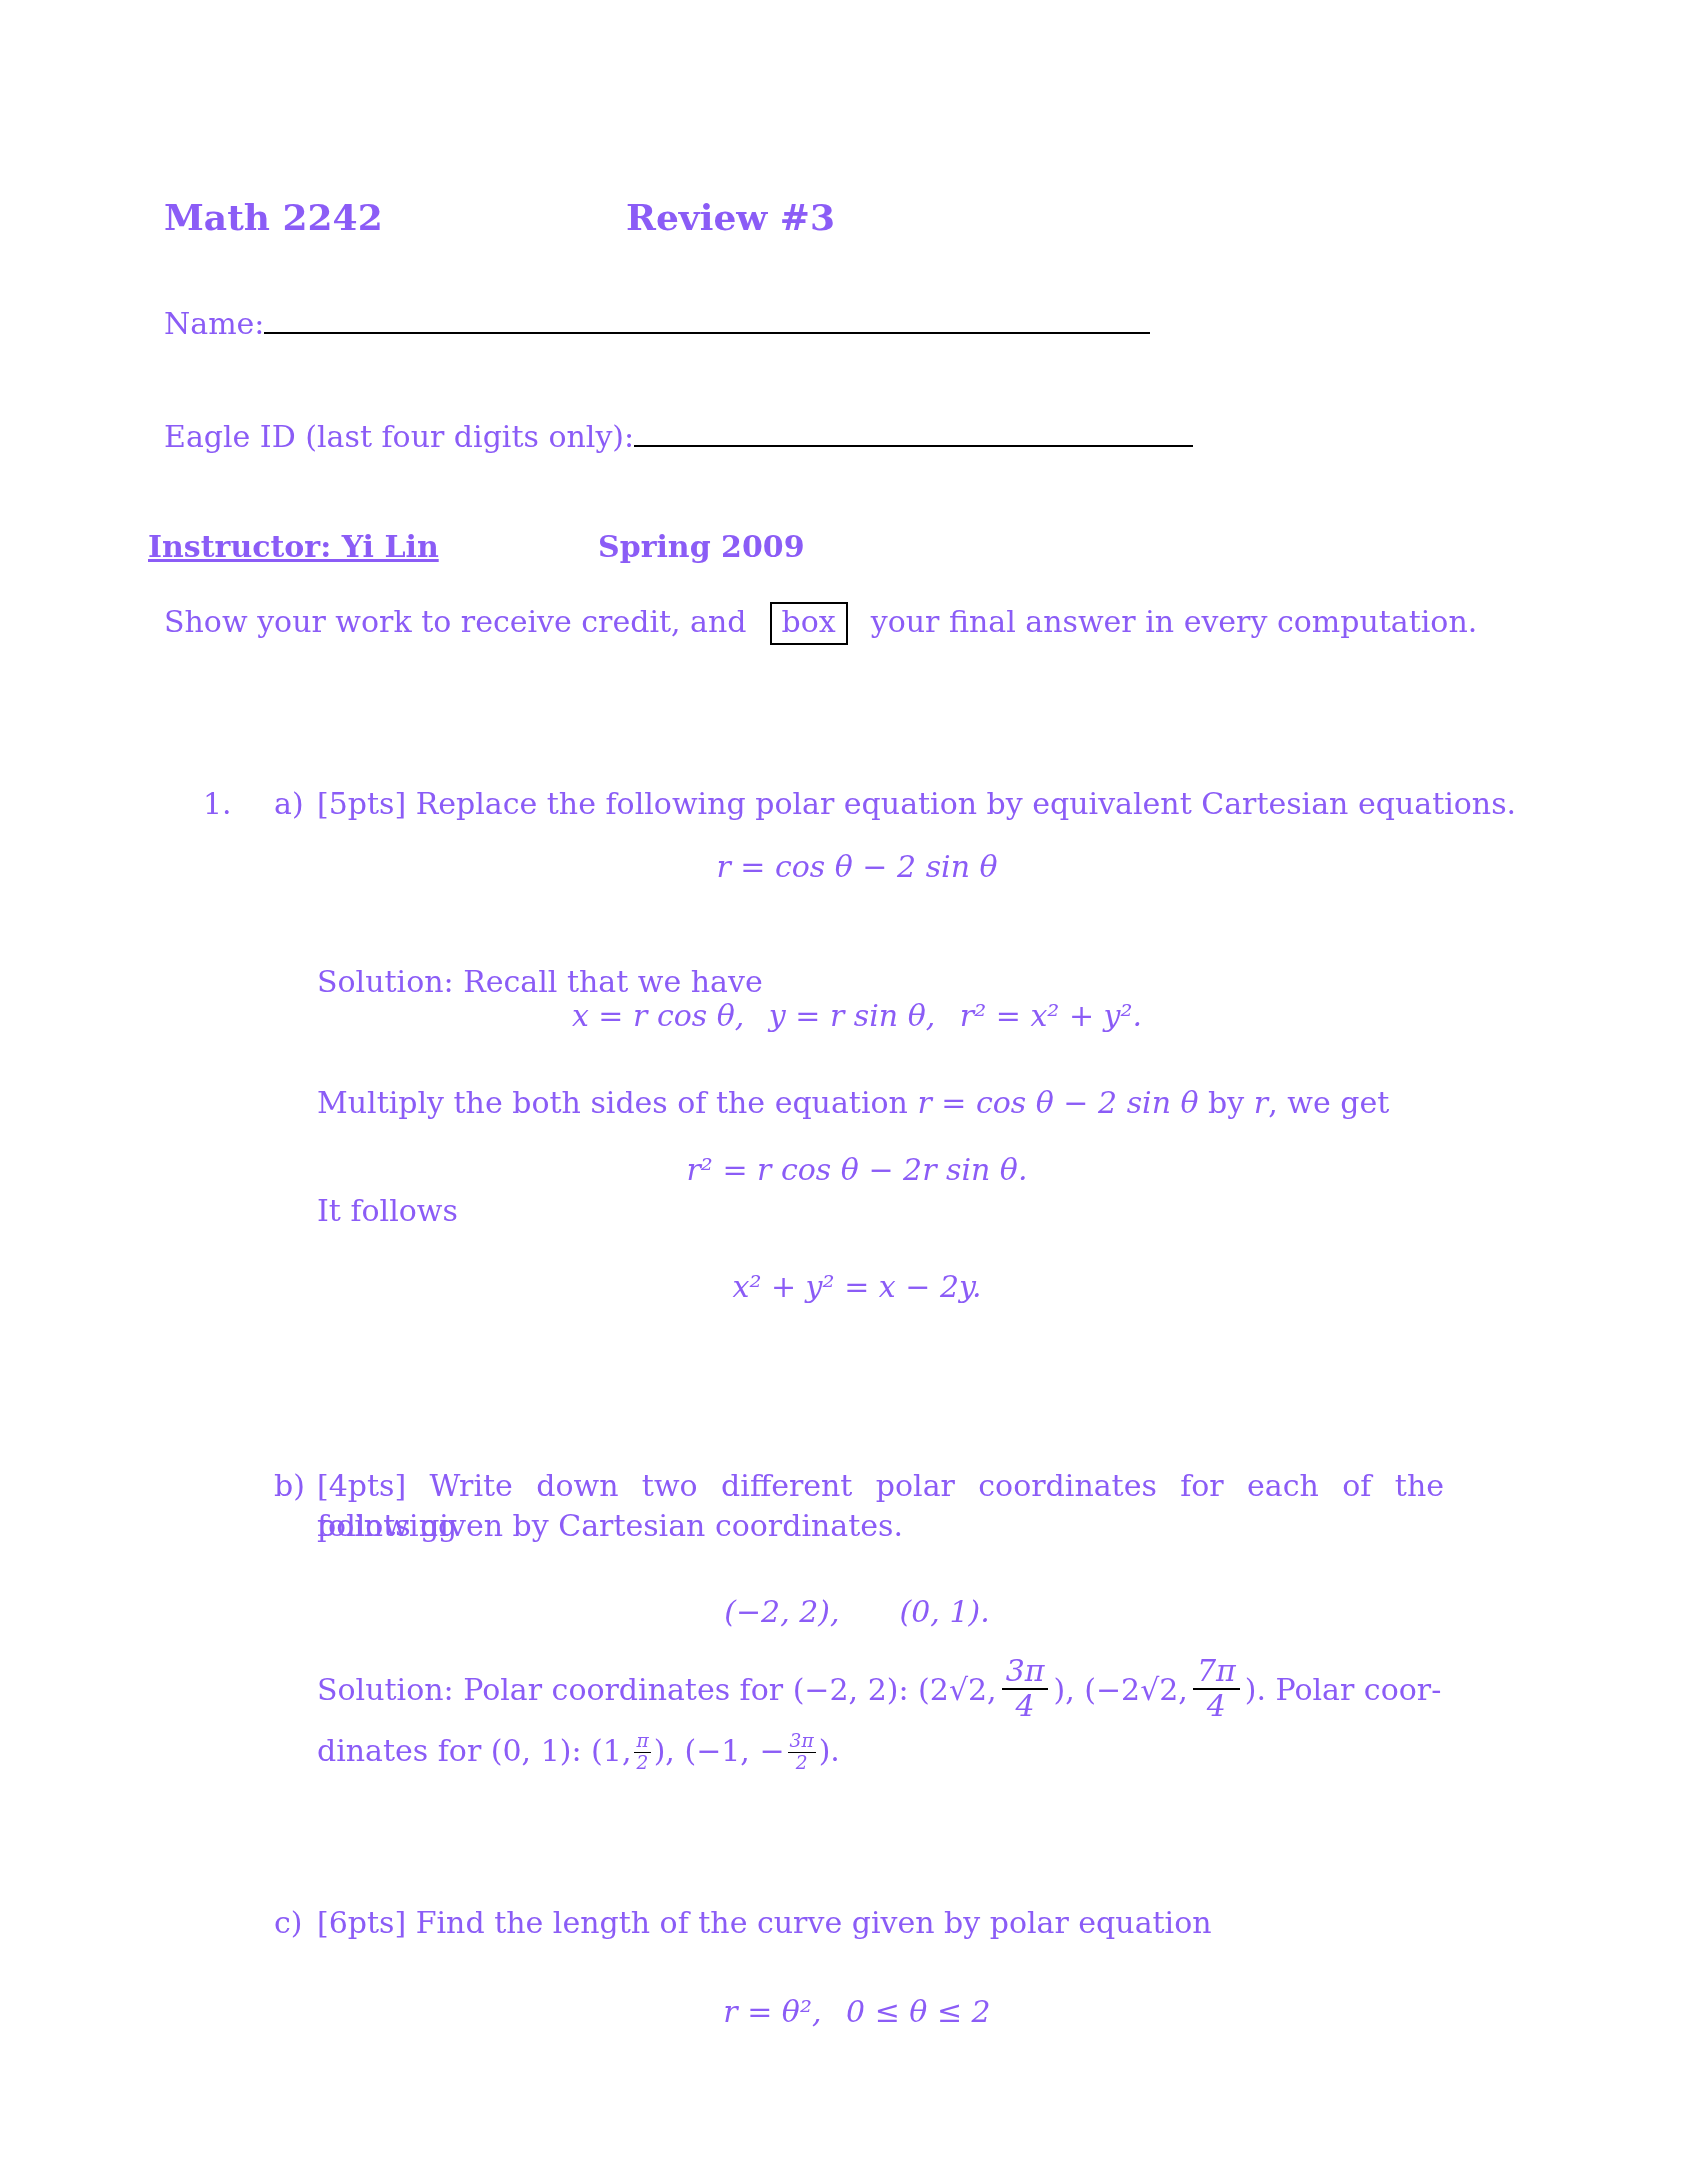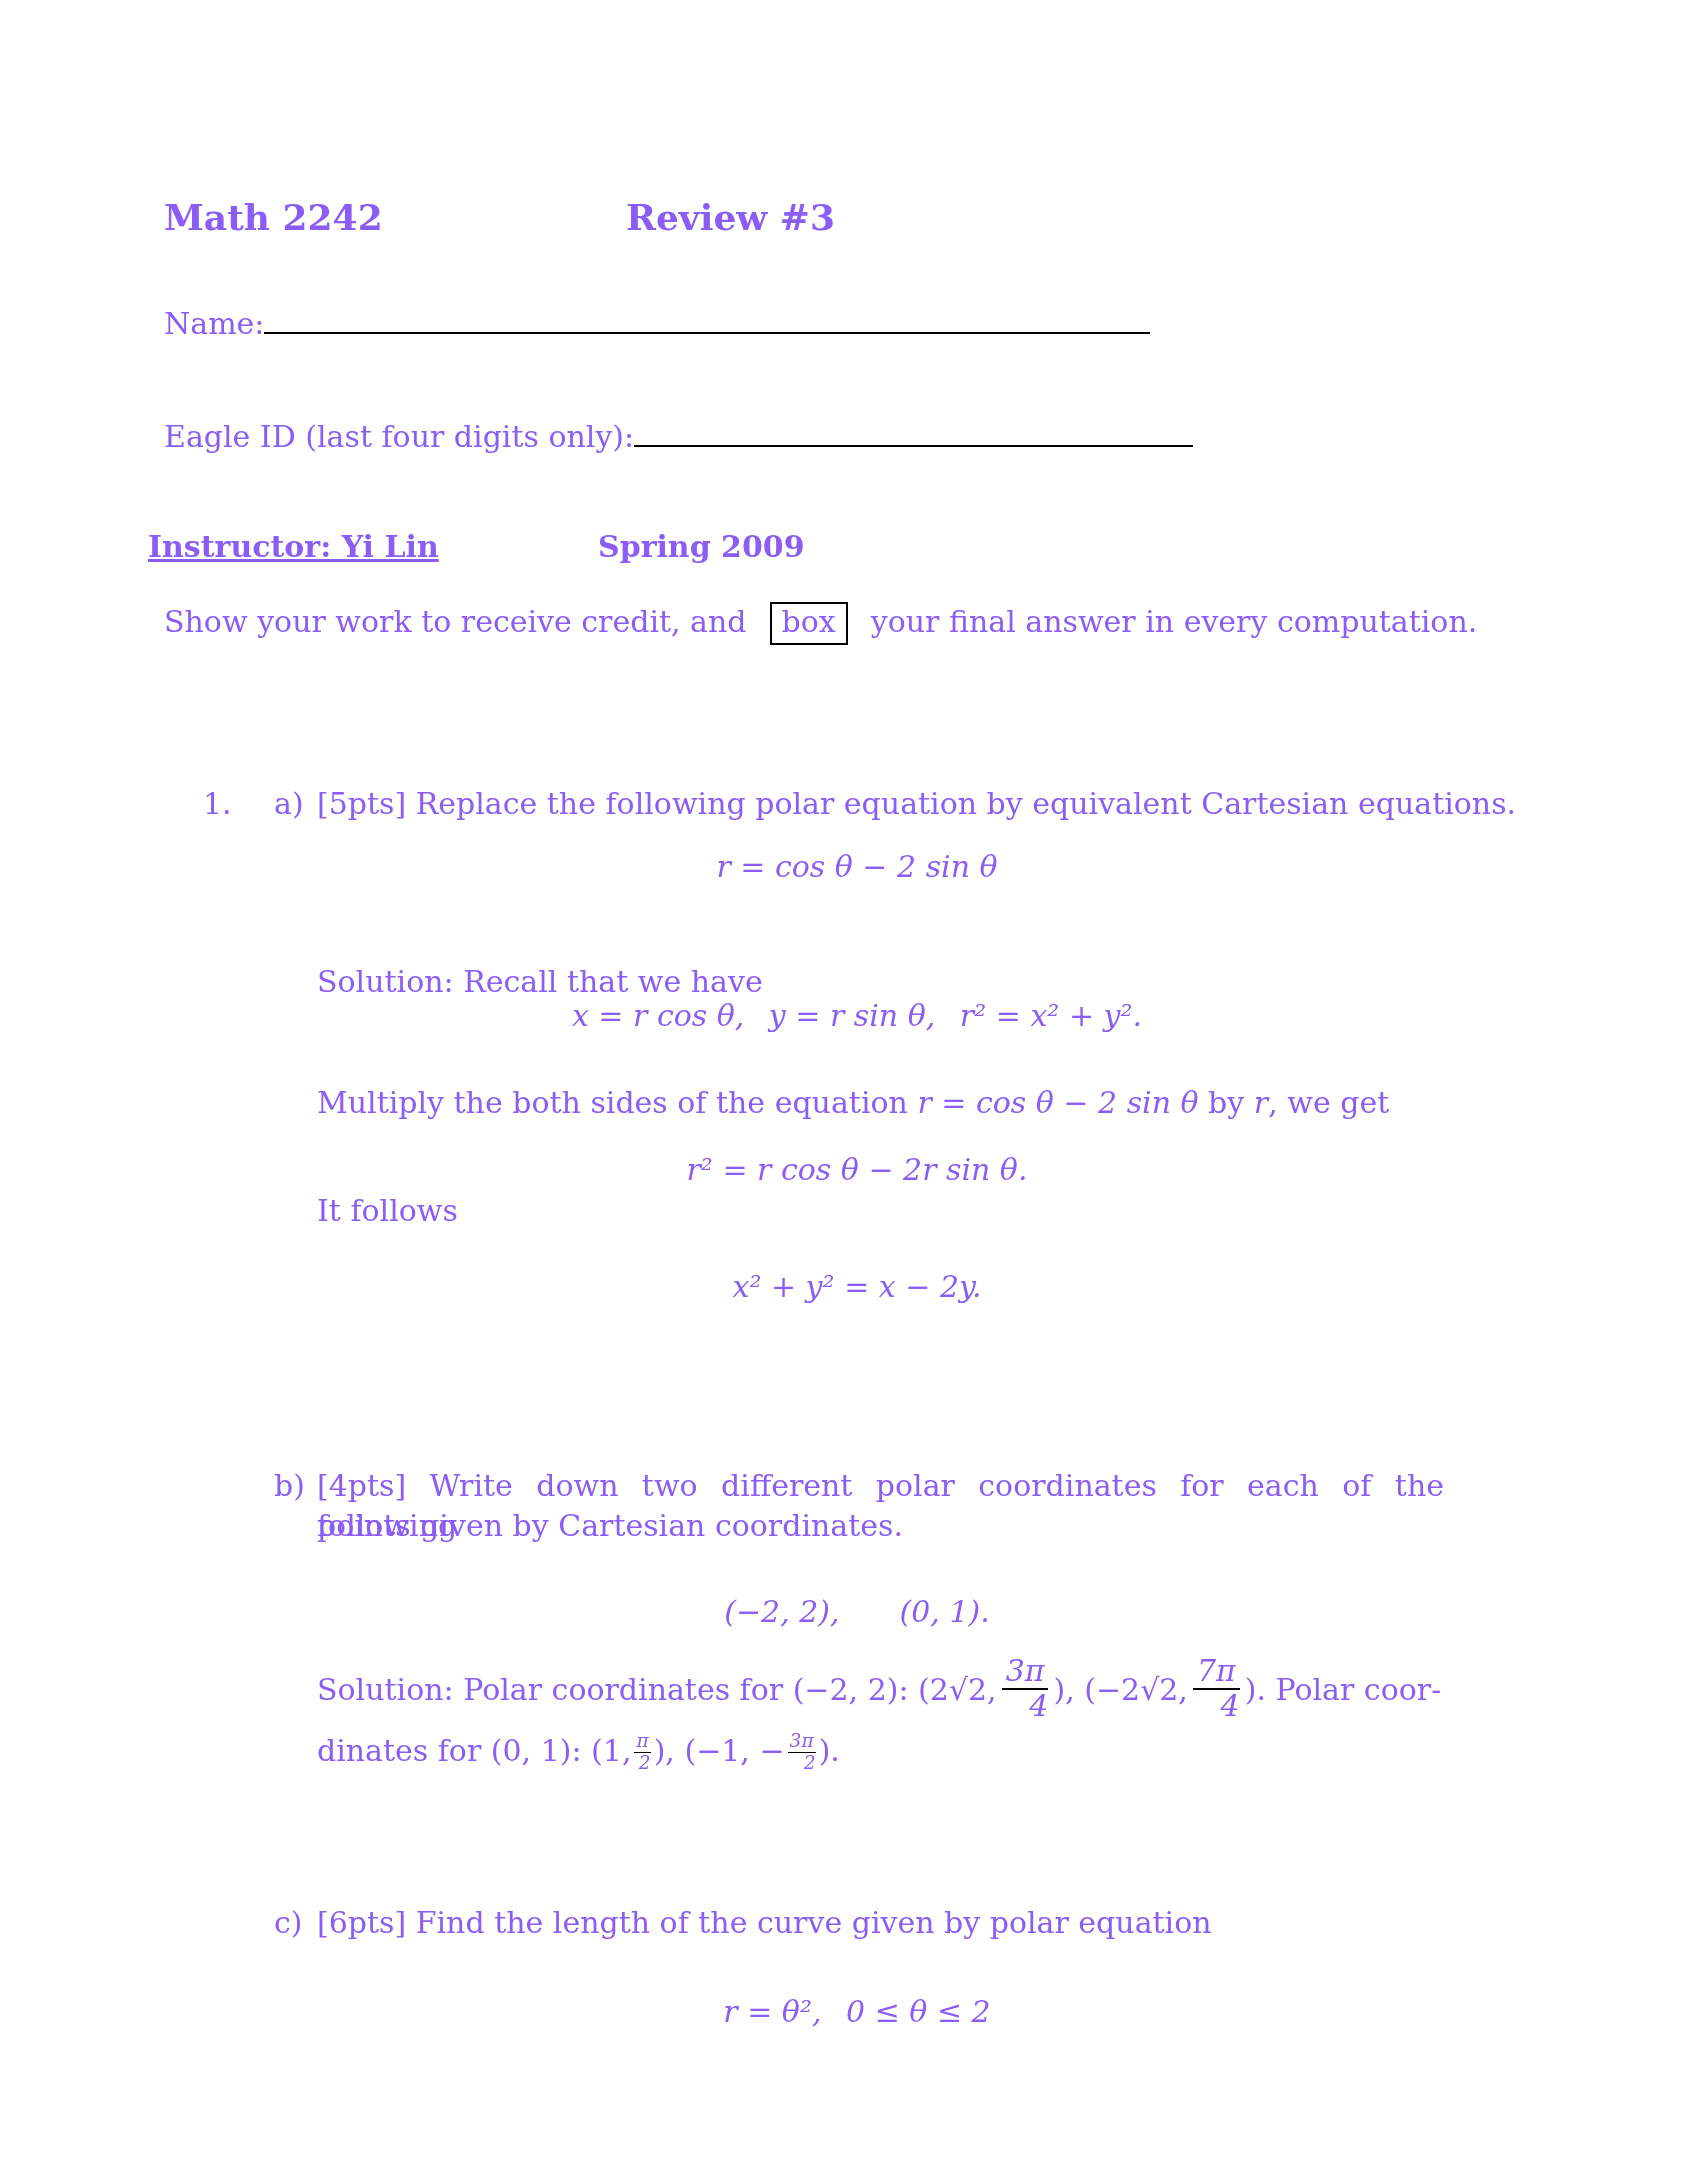--- a/index.html
+++ b/index.html
@@ -16,21 +16,21 @@
   }
   .abs{position:absolute;left:0;width:1683px;}
   .ap{position:absolute;top:0;}
   .bold{font-weight:bold;}
   .hdr{font-size:36px;font-weight:bold;}
   .math{font-style:italic;}
   .eqline{position:absolute;left:164px;width:1386px;text-align:center;font-style:italic;}
   .blank{display:inline-block;border-bottom:2px solid #000;height:0.95em;vertical-align:baseline;}
   .boxed{display:inline-block;border:2px solid #000;padding:1px 10px 5px 10px;margin:0 23px;line-height:1.1;}
   .just{text-align:justify;text-align-last:justify;}
-  .dfrac{display:inline-block;vertical-align:middle;text-align:right;line-height:1.08;margin:0 5px 6px 5px;font-style:italic;}
+  .dfrac{display:inline-block;vertical-align:middle;text-align:center;line-height:1.08;margin:0 5px 6px 5px;font-style:italic;}
   .dfrac .fnum{display:block;border-bottom:2px solid #000;padding:0 4px 1px 4px;}
   .dfrac .fden{display:block;}
   .tfrac{font-size:0.62em;margin:0 3px 2px 3px;line-height:1.12;}
   .tfrac .fnum{border-bottom:1.5px solid #000;padding:0 2px 0 2px;}
 </style>
 </head>
 <body>
 
 <div class="page">
 

